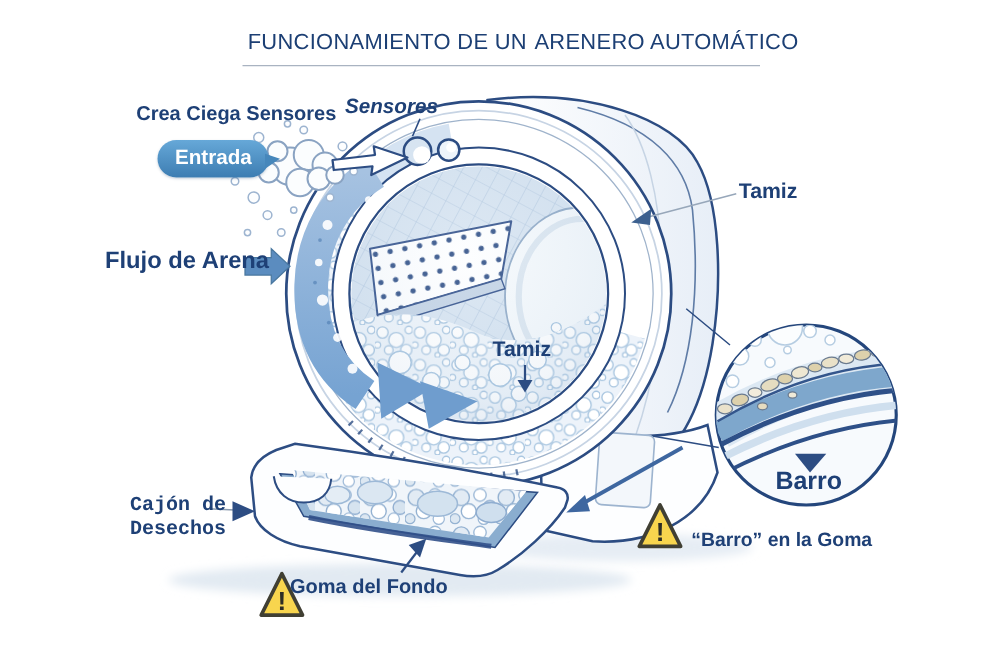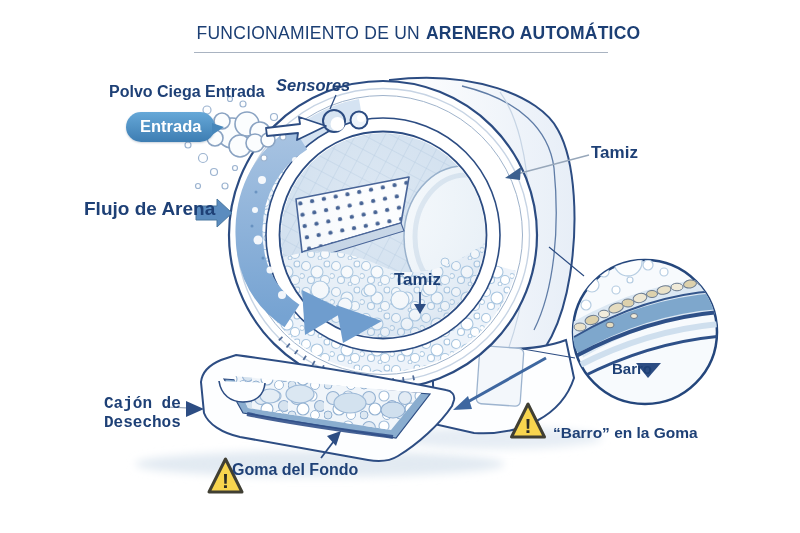--- a/index.html
+++ b/index.html
@@ -4,33 +4,33 @@
 <style>
   html,body{margin:0;padding:0;background:#fff;}
   #stage{position:relative;width:800px;height:533px;background:#ffffff;overflow:hidden;
          font-family:"Liberation Sans",sans-serif;}
   #art{position:absolute;left:0;top:0;width:800px;height:533px;}
   .lbl{position:absolute;color:#1e4076;font-weight:700;white-space:nowrap;line-height:1.16;}
   .lbl.two{white-space:pre;}
   #title{position:absolute;left:0;top:23px;width:800px;text-align:center;color:#1c3f74;
          font-size:17.5px;letter-spacing:.25px;}
   #title .pfx{font-weight:400;margin-left:37px;}
-  #title .emp{font-weight:700;margin-left:6px;text-align:center;}
+  #title .emp{font-weight:400;margin-left:6px;text-align:center;}
   #title-rule{position:absolute;left:194px;top:52px;width:414px;height:1px;background:#a9b3c1;}
   #lbl-polvo{left:109px;top:83px;font-size:16px;}
   #lbl-sensores{left:276px;top:76px;font-size:16.5px;font-style:italic;}
   #badge-entrada{position:absolute;left:126px;top:112px;padding:5px 14px 6px;border-radius:16px;
       background:linear-gradient(180deg,#66a8d8,#3d7db2);color:#fff;font-size:16.5px;font-weight:700;
       box-shadow:0 1px 2px rgba(40,70,110,.25);}
   #badge-entrada::after{content:"";position:absolute;right:-9px;top:11px;width:0;height:0;
       border-left:12px solid #4687bb;border-top:4px solid transparent;border-bottom:8px solid transparent;}
   #lbl-flujo{left:84px;top:198px;font-size:19px;}
   #lbl-tamiz-right{left:591px;top:143px;font-size:17px;}
   #lbl-tamiz-center{left:394px;top:270px;font-size:17px;}
-  #lbl-barro{left:612px;top:360px;width:70px;font-size:15px;}
+  #lbl-barro{left:612px;top:374px;width:70px;text-align:center;font-size:20px;}
   #lbl-cajon{left:104px;top:395px;font-size:16px;font-family:Liberation Mono, monospace;}
   #lbl-goma{left:232px;top:461px;font-size:16px;}
   #lbl-arena{left:553px;top:406px;font-size:15.5px;}
 </style>
 </head>
 <body>
 
 <div id="stage">
 
   <svg id="art" viewBox="0 0 800 533">
@@ -286,21 +286,21 @@
       <polygon points="528,404 511.5,437 544.5,437" fill="#f8d54e" stroke="#403f33" stroke-width="3" stroke-linejoin="round"></polygon>
       <text x="528" y="433" text-anchor="middle" font-family="Liberation Sans,sans-serif" font-size="21" font-weight="700" fill="#2d2d25">!</text>
     </g>
   </svg>
 
   <div id="title">
     <span class="pfx">FUNCIONAMIENTO DE UN</span><span class="emp">ARENERO AUTOMÁTICO</span>
   </div>
   <div id="title-rule"></div>
 
-  <div class="lbl" id="lbl-polvo">Polvo Ciega Entrada</div>
+  <div class="lbl" id="lbl-polvo">Crea Ciega Sensores</div>
   <div class="lbl" id="lbl-sensores">Sensores</div>
   <div id="badge-entrada">Entrada</div>
   <div class="lbl" id="lbl-flujo">Flujo de Arena</div>
   <div class="lbl" id="lbl-tamiz-right">Tamiz</div>
   <div class="lbl" id="lbl-tamiz-center">Tamiz</div>
   <div class="lbl" id="lbl-barro">Barro</div>
   <div class="lbl two" id="lbl-cajon"><span>Cajón de</span><br><span>Desechos</span></div>
   <div class="lbl" id="lbl-goma">Goma del Fondo</div>
   <div class="lbl two" id="lbl-arena"><br><span>“Barro” en la Goma</span></div>
 </div>

